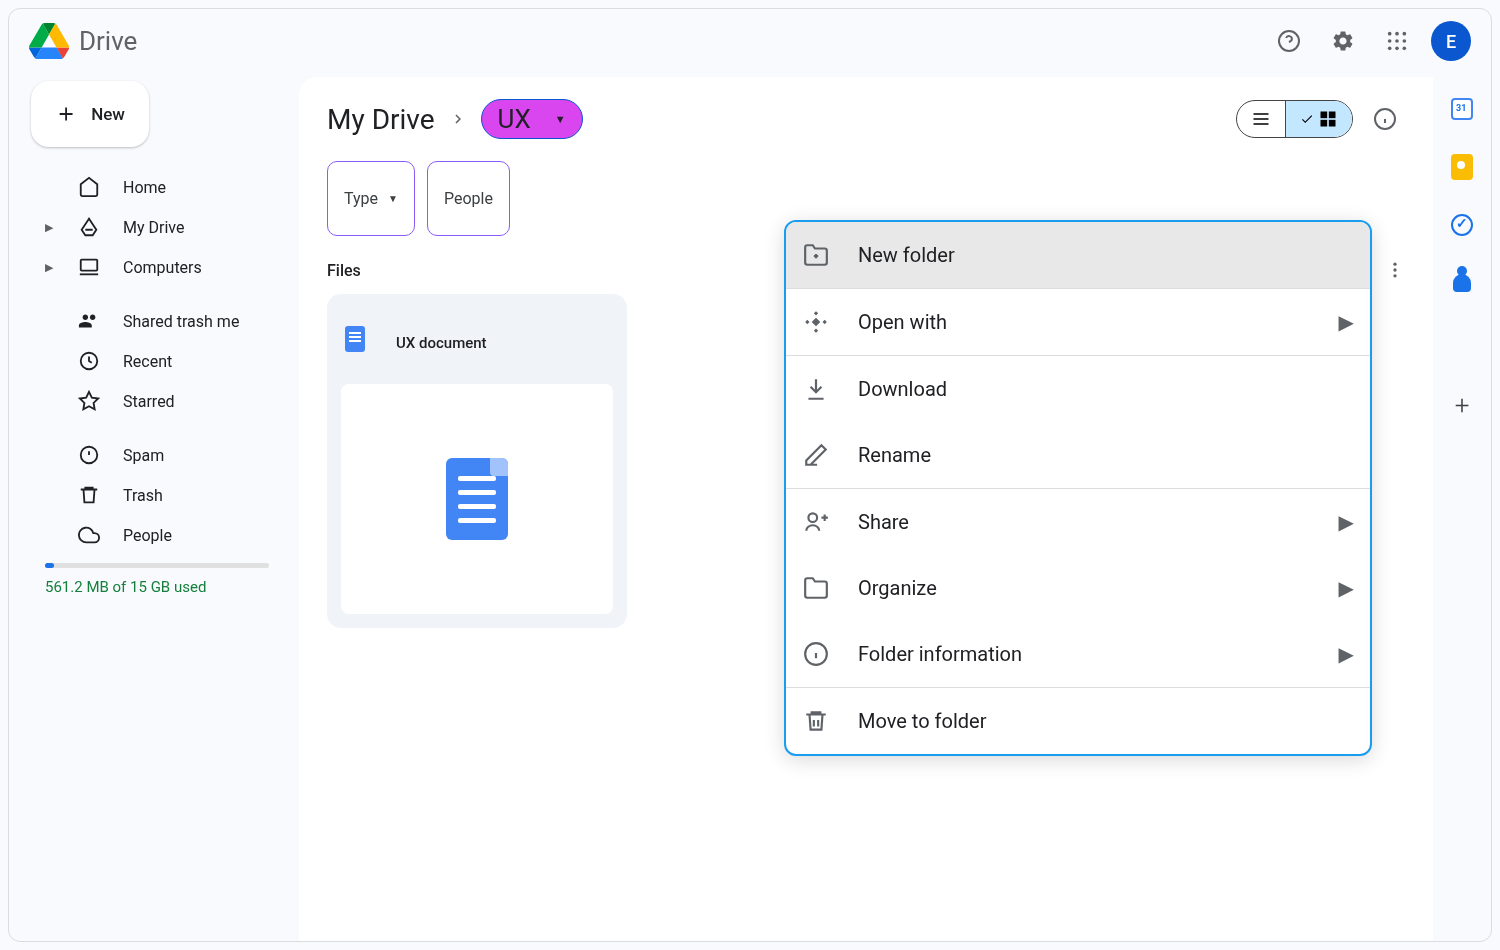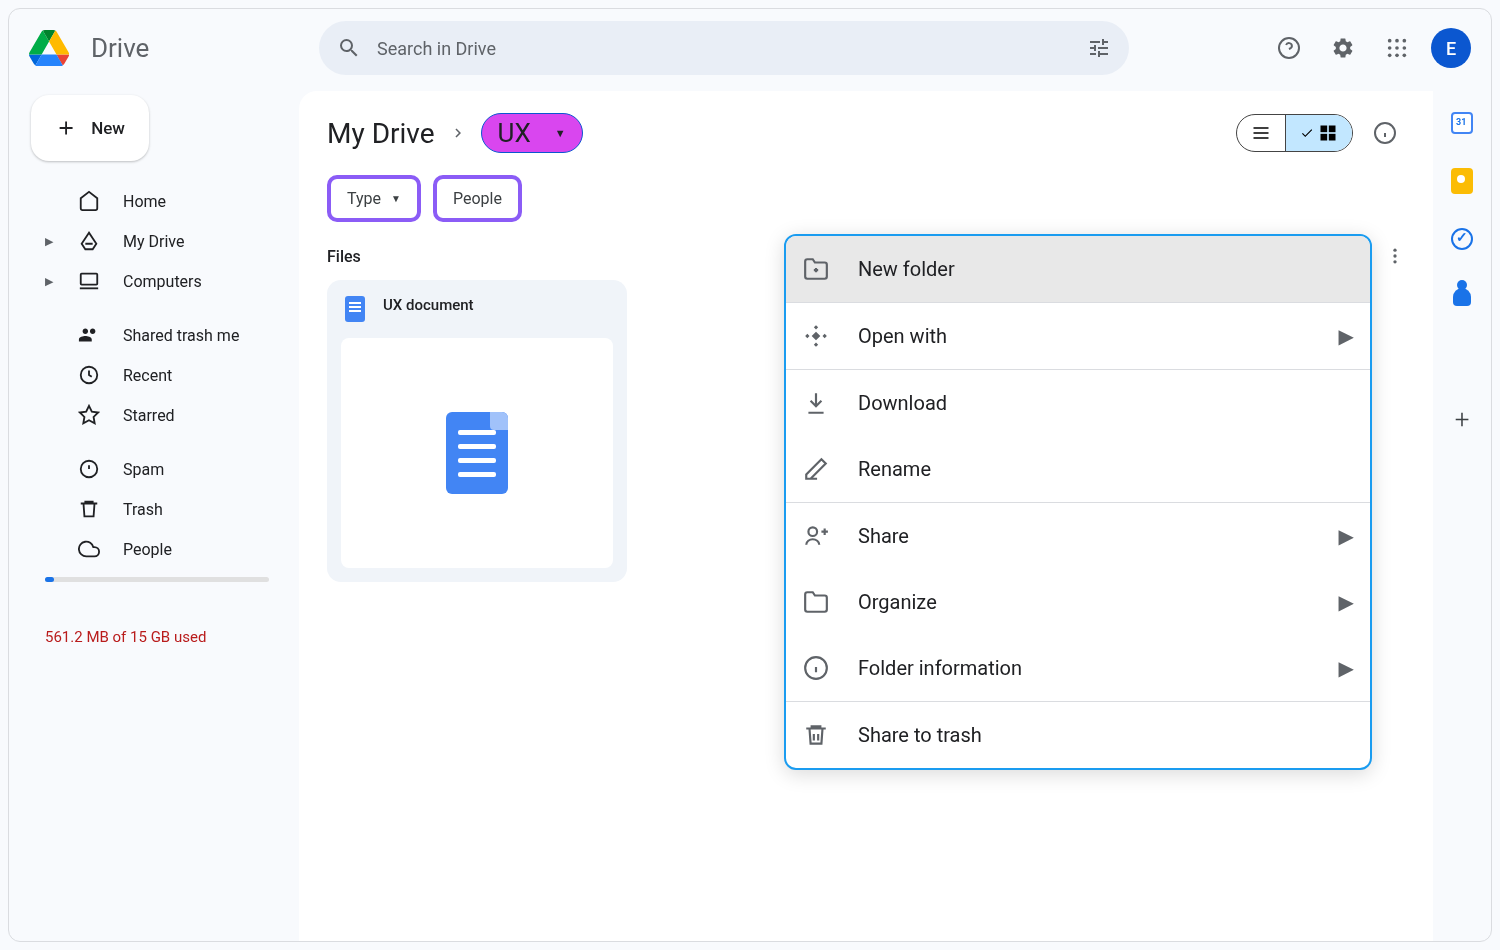--- a/index.html
+++ b/index.html
@@ -1,63 +1,63 @@
 <!DOCTYPE html>
 <html><head>
 <meta charset="utf-8">
 <style>
 * { box-sizing: border-box; margin: 0; padding: 0; font-family: 'Google Sans', Roboto, Arial, sans-serif; }
 body { background: #f8fafd; width: 1500px; height: 950px; overflow: hidden; position: relative; }
 .frame { position: absolute; top: 8px; left: 8px; right: 8px; bottom: 8px; border: 1px solid #dadce0; border-radius: 12px; background: #f8fafd; display: flex; flex-direction: column; overflow: hidden; }
 
 .header { display: flex; align-items: center; padding: 12px 20px; gap: 40px; }
 .logo-wrap { display: flex; align-items: center; gap: 10px; width: 250px; }
-.logo-text { font-size: 26px; color: #5f6368; margin-left: 12px; }
+.logo-text { font-size: 26px; color: #5f6368; }
 .search-bar { flex: 1; background: #e9eef6; border-radius: 28px; height: 54px; display: flex; align-items: center; padding: 0 18px; max-width: 810px; }
 .search-bar svg { color: #5f6368; }
 .search-input { border: none; background: transparent; font-size: 18px; color: #5f6368; margin-left: 16px; flex: 1; outline: none; }
 .search-input::placeholder { color: #5f6368; }
 .header-actions { display: flex; align-items: center; gap: 14px; margin-left: auto; }
 .icon-btn { width: 40px; height: 40px; display: flex; align-items: center; justify-content: center; border-radius: 50%; cursor: pointer; color: #5f6368; }
 .avatar { width: 40px; height: 40px; border-radius: 50%; background: #0b57d0; color: #fff; display: flex; align-items: center; justify-content: center; font-size: 18px; font-weight: 500; }
 
 .body { display: flex; flex: 1; overflow: hidden; }
 .sidebar { width: 290px; padding: 8px 16px 16px 22px; display: flex; flex-direction: column; }
 .new-btn { background: #fff; border: none; border-radius: 18px; padding: 20px 24px; display: flex; align-items: center; gap: 14px; font-size: 17px; color: #202124; box-shadow: 0 1px 3px rgba(0,0,0,0.15), 0 1px 2px rgba(0,0,0,0.1); width: 118px; cursor: pointer; margin-bottom: 20px; font-weight: 500; }
 .nav-item { display: flex; align-items: center; gap: 23px; padding: 9px 14px; border-radius: 24px; cursor: pointer; color: #202124; font-size: 16px; }
 .nav-item .expand { width: 10px; color: #5f6368; font-size: 11px; }
 .nav-section-gap { height: 14px; }
 .storage-bar { height: 5px; background: #e0e0e0; border-radius: 3px; margin: 8px 14px 10px 14px; position: relative; }
 .storage-fill { position: absolute; left: 0; top: 0; height: 100%; width: 4%; background: #1a73e8; border-radius: 3px; }
-.storage-text { font-size: 15px; color: #b91c1c; padding: 0 14px; margin-bottom: 14px; margin-top: 36px; }
+.storage-text { font-size: 15px; color: #15803d; padding: 0 14px; margin-bottom: 14px; }
 .storage-btn { border: 1px solid #747775; border-radius: 22px; background: transparent; color: #0b57d0; font-size: 16px; font-weight: 500; padding: 12px 22px; cursor: pointer; margin-left: 8px; }
 
 .main { flex: 1; background: #fff; border-radius: 18px 0 0 0; padding: 22px 28px; position: relative; margin-top: 4px; }
 .breadcrumb { display: flex; align-items: center; gap: 14px; margin-bottom: 22px; }
 .bc-text { font-size: 28px; color: #202124; }
 .bc-sep { color: #5f6368; }
 .bc-current { font-size: 26px; color: #202124; border: 1.5px solid #0b57d0; border-radius: 20px; padding: 4px 16px; display: flex; align-items: center; gap: 24px; background: #d946ef; }
 .bc-current .drop { font-size: 11px; }
 .bc-right { margin-left: auto; display: flex; align-items: center; gap: 12px; }
 .view-toggle { display: flex; border: 1px solid #444; border-radius: 22px; overflow: hidden; }
 .view-opt { padding: 8px 14px; display: flex; align-items: center; gap: 4px; cursor: pointer; }
 .view-opt.active { background: #c2e7ff; }
 .view-opt:first-child { border-right: 1px solid #444; }
 
 .filter-row { display: flex; gap: 12px; margin-bottom: 24px; }
-.filter-chip { border: 4px solid #8b5cf6; border-radius: 10px; padding: 10px 16px; display: flex; align-items: center; gap: 10px; cursor: pointer; font-size: 16px; color: #3c4043; background: #fff; }
+.filter-chip { border: 1px solid #8b5cf6; border-radius: 10px; padding: 27px 16px; display: flex; align-items: center; gap: 10px; cursor: pointer; font-size: 16px; color: #3c4043; background: #fff; }
 .filter-chip .drop { font-size: 10px; }
 
 .section-header { display: flex; align-items: center; justify-content: space-between; margin-bottom: 14px; }
 .section-title { font-size: 16px; font-weight: 500; color: #202124; }
 .sort-controls { display: flex; align-items: center; gap: 26px; color: #5f6368; }
 .sort-controls .name-sort { display: flex; align-items: center; gap: 6px; }
 
 .file-card { width: 300px; background: #f0f4f9; border-radius: 14px; overflow: hidden; }
-.file-card-header { display: flex; align-items: flex-start; gap: 18px; padding: 16px 18px; }
+.file-card-header { display: flex; align-items: flex-end; gap: 31px; padding: 32px 18px; }
 .doc-icon { width: 20px; height: 26px; background: #4285f4; border-radius: 3px; position: relative; }
 .doc-icon::before { content: ''; position: absolute; left: 4px; top: 6px; right: 4px; height: 2px; background: #fff; box-shadow: 0 4px 0 #fff, 0 8px 0 #fff; }
 .file-name { font-size: 15px; color: #202124; font-weight: 500; }
 .file-preview { height: 230px; background: #fff; margin: 0 14px 14px 14px; border-radius: 8px; display: flex; align-items: center; justify-content: center; }
 .big-doc-icon { width: 62px; height: 82px; background: #4285f4; border-radius: 6px; position: relative; }
 .big-doc-icon::before { content: ''; position: absolute; left: 12px; top: 18px; right: 12px; height: 5px; background: #fff; border-radius: 2px; box-shadow: 0 14px 0 #fff, 0 28px 0 #fff, 0 42px 0 #fff; }
 .big-doc-icon::after { content: ''; position: absolute; right: 0; top: 0; width: 18px; height: 18px; background: #a1c2fa; border-radius: 0 6px 0 4px; }
 
 .context-menu { position: absolute; top: 143px; left: 485px; width: 588px; background: #fff; border: 2.5px solid #1a9cf0; border-radius: 12px; box-shadow: 0 4px 20px rgba(0,0,0,0.15); overflow: hidden; z-index: 100; }
 .menu-item { display: flex; align-items: center; gap: 28px; padding: 20px 16px; cursor: pointer; font-size: 20px; color: #202124; }
@@ -86,29 +86,20 @@
     <div class="logo-wrap">
       <svg width="40" height="36" viewBox="0 0 87 78">
           <path d="M6.6 66.85l3.85 6.65c.8 1.4 1.95 2.5 3.3 3.3L27.5 53H0c0 1.55.4 3.1 1.2 4.5z" fill="#0066DA"></path>
           <path d="M43.65 25L29.9 1.2c-1.35.8-2.5 1.9-3.3 3.3L1.2 48.5C.4 49.9 0 51.45 0 53h27.5z" fill="#00AC47"></path>
           <path d="M73.55 76.8c1.35-.8 2.5-1.9 3.3-3.3l1.6-2.75L86.1 57.5c.8-1.4 1.2-2.95 1.2-4.5H59.8l5.85 11.5z" fill="#EA4335"></path>
           <path d="M43.65 25L57.4 1.2C56.05.4 54.5 0 52.95 0H34.35c-1.55 0-3.1.45-4.45 1.2z" fill="#00832D"></path>
           <path d="M59.8 53H27.5L13.75 76.8c1.35.8 2.9 1.2 4.45 1.2h50.9c1.55 0 3.1-.45 4.45-1.2z" fill="#2684FC"></path>
           <path d="M73.4 26.5L60.7 4.5c-.8-1.4-1.95-2.5-3.3-3.3L43.65 25 59.8 53h27.45c0-1.55-.4-3.1-1.2-4.5z" fill="#FFBA00"></path>
         </svg>
       <span class="logo-text">Drive</span>
-    </div>
-    <div class="search-bar">
-      <svg width="24" height="24" viewBox="0 0 24 24" fill="currentColor">
-          <path d="M15.5 14h-.79l-.28-.27A6.471 6.471 0 0016 9.5 6.5 6.5 0 109.5 16c1.61 0 3.09-.59 4.23-1.57l.27.28v.79l5 4.99L20.49 19l-4.99-5zm-6 0C7.01 14 5 11.99 5 9.5S7.01 5 9.5 5 14 7.01 14 9.5 11.99 14 9.5 14z"></path>
-        </svg>
-      <input class="search-input" placeholder="Search in Drive" style="">
-      <svg width="24" height="24" viewBox="0 0 24 24" fill="currentColor">
-          <path d="M3 17v2h6v-2H3zM3 5v2h10V5H3zm10 16v-2h8v-2h-8v-2h-2v6h2zM7 9v2H3v2h4v2h2V9H7zm14 4v-2H11v2h10zm-6-4h2V7h4V5h-4V3h-2v6z"></path>
-        </svg>
     </div>
     <div class="header-actions">
       <div class="icon-btn">
           <svg width="24" height="24" viewBox="0 0 24 24" fill="none" stroke="currentColor" stroke-width="2">
             <circle cx="12" cy="12" r="10"></circle>
             <path d="M9.1 9a3 3 0 015.8 1c0 2-3 3-3 3M12 17h.01"></path>
           </svg>
         </div>
       <div class="icon-btn">
           <svg width="24" height="24" viewBox="0 0 24 24" fill="currentColor">
@@ -359,21 +350,21 @@
           <span>Folder information</span>
           <span class="arrow">▶</span>
         </div>
         <div class="menu-divider"></div>
         <div class="menu-item">
           <span class="menu-icon">
               <svg width="26" height="26" viewBox="0 0 24 24" fill="none" stroke="currentColor" stroke-width="2">
                 <path d="M3 6h18M8 6V4h8v2M6 6l1 14h10l1-14M10 11v6M14 11v6"></path>
               </svg>
             </span>
-          <span>Share to trash</span>
+          <span>Move to folder</span>
         </div>
       </div>
     </div>
 
     <div class="rightbar">
       <div class="rightbar-item">
           <div class="cal-icon"></div>
         </div>
       <div class="rightbar-item">
           <div class="keep-icon"></div>

